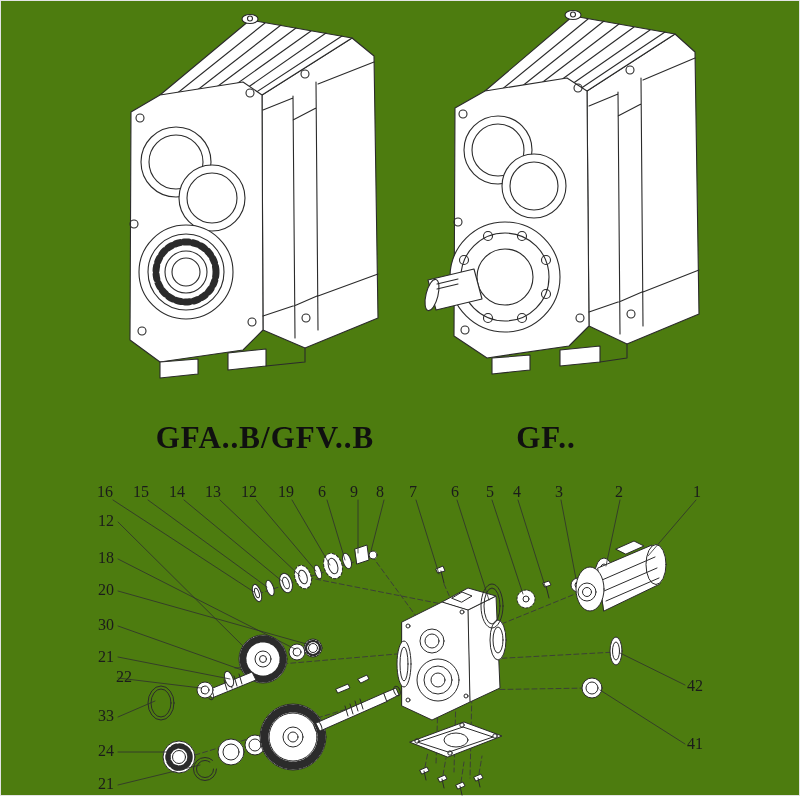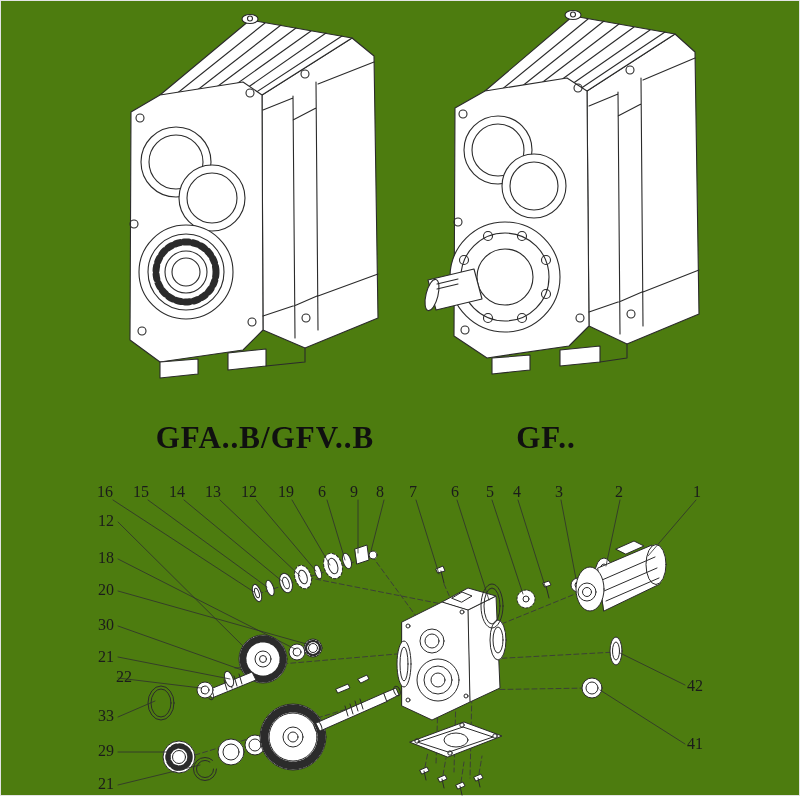--- a/index.html
+++ b/index.html
@@ -293,19 +293,19 @@
   <span class="pn" style="left:619px;top:492px">2</span>
   <span class="pn" style="left:697px;top:492px">1</span>
 
   <span class="pn" style="left:106px;top:521px">12</span>
   <span class="pn" style="left:106px;top:558px">18</span>
   <span class="pn" style="left:106px;top:590px">20</span>
   <span class="pn" style="left:106px;top:625px">30</span>
   <span class="pn" style="left:106px;top:657px">21</span>
   <span class="pn" style="left:124px;top:677px">22</span>
   <span class="pn" style="left:106px;top:716px">33</span>
-  <span class="pn" style="left:106px;top:751px">29</span>
+  <span class="pn" style="left:106px;top:751px">24</span>
   <span class="pn" style="left:106px;top:784px">21</span>
 
   <span class="pn" style="left:695px;top:686px">42</span>
   <span class="pn" style="left:695px;top:744px">41</span>
 
 </div>
 
 </body></html>

